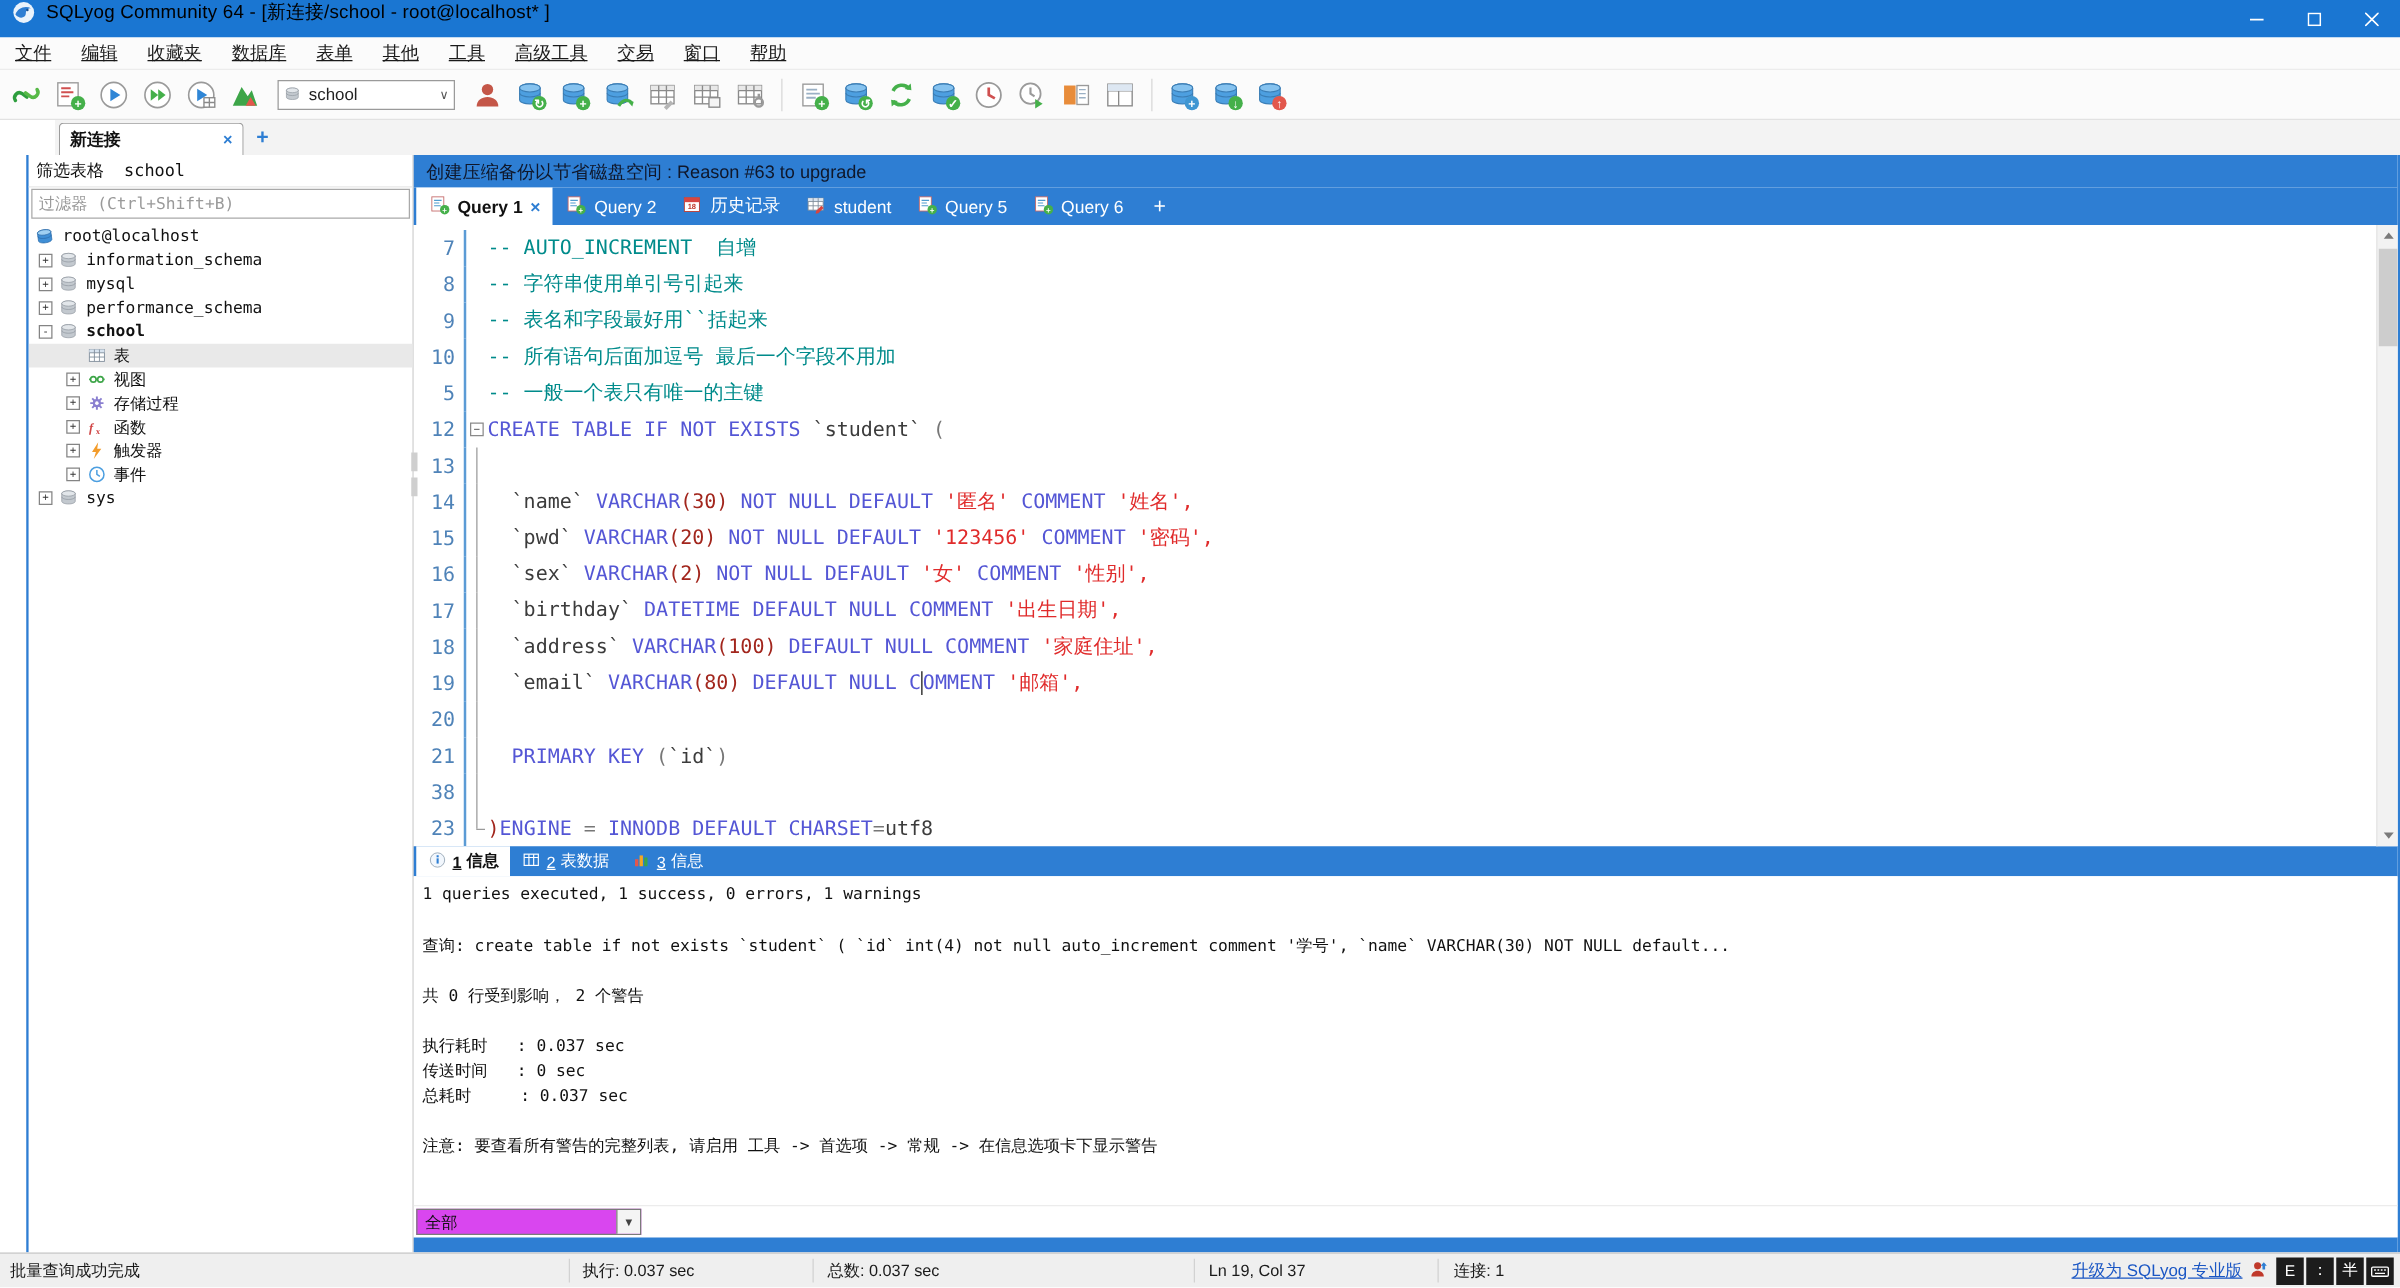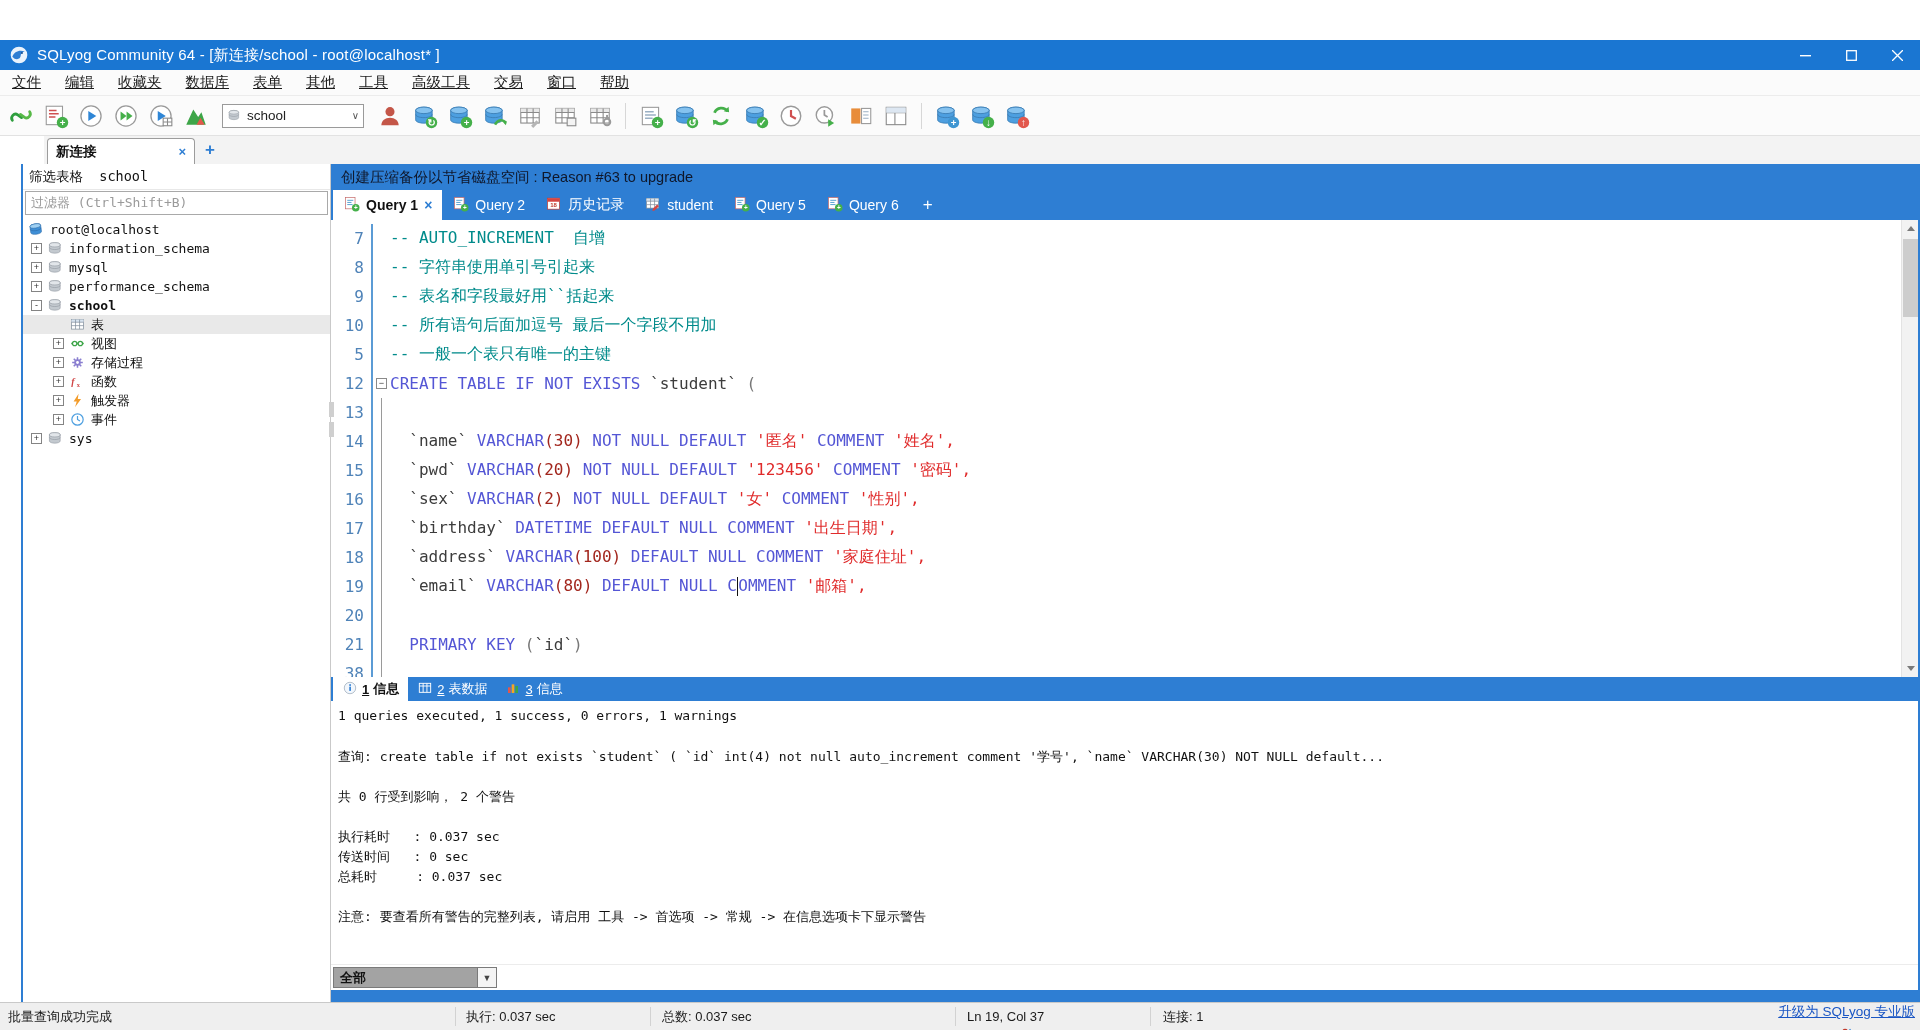--- a/index.html
+++ b/index.html
@@ -1,20 +1,20 @@
 <!DOCTYPE html>
 <html><head>
 <meta charset="utf-8">
 <style>
   * { margin:0; padding:0; box-sizing:border-box; }
   html,body { width:1920px; height:1030px; overflow:hidden; font-family:"Liberation Sans",sans-serif; background:#fff; }
   #app { width:1920px; height:1030px; display:flex; flex-direction:column; }
 
   
-  .titlebar { height:30px; background:#1a76d2; display:flex; align-items:center; color:#ffffff; flex:0 0 auto;margin-top:40px; }
+  .titlebar { height:30px; background:#1a76d2; display:flex; align-items:flex-start; color:#000000; flex:0 0 auto; }
   .app-logo { width:20px; height:20px; margin:0 8px 0 9px; }
   .title-text { font-size:15px; letter-spacing:.2px; }
   .win-controls { margin-left:auto; display:flex; height:100%; }
   .win-btn { width:46px; height:100%; display:flex; align-items:center; justify-content:center; }
 
   
   .menubar { height:26px; background:#fbfbfb; display:flex; align-items:center; font-size:14.5px; color:#1a1a1a; border-bottom:1px solid #ececec; flex:0 0 auto; }
   .menu-item { padding:0 12px; height:100%; display:flex; align-items:center; cursor:default;text-decoration:underline; }
   .menu-item.u::first-letter { text-decoration:underline; }
 
@@ -81,29 +81,29 @@
   .sb-tri-down { width:0; height:0; border-left:4px solid transparent; border-right:4px solid transparent; border-top:5px solid #7a7a7a; }
   .sb-thumb { position:absolute; left:1px; top:19px; width:15px; height:78px; background:#cdcdcd; }
 
   .msgtabs { height:24px; background:#2e7ed3; display:flex; align-items:stretch; padding-left:2px; flex:0 0 auto; }
   .msgtab { display:flex; align-items:center; gap:4px; padding:0 9px; font-size:13px; color:#fff; }
   .msgtab.active { background:#fff; color:#111; font-weight:bold; }
   .msgtab .num { text-decoration:underline; }
   .msgbody { height:263px; background:#fff; font-family:"DejaVu Sans Mono",monospace; font-size:13px; color:#111; padding:7px 0 0 7px; flex:0 0 auto; overflow:hidden; }
   .msgline { height:20px; white-space:pre; }
   .msgfooter { height:26px; background:#fff; display:flex; align-items:center; padding-left:2px; flex:0 0 auto; border-top:1px solid #ececec; }
-  .all-combo { width:164px; height:21px; border:1px solid #7a7a7a; background:#a3a3a3; font-size:13px; display:flex; align-items:center; padding-left:6px; color:#111;font-weight:bold; }
+  .all-combo { width:180px; height:21px; border:1px solid #7a7a7a; background:#d946ef; font-size:13px; display:flex; align-items:center; padding-left:6px; color:#111; }
   .all-combo .caret-box { margin-left:auto; width:19px; height:100%; border-left:1px solid #7a7a7a; display:flex; align-items:center; justify-content:center; font-size:9px; color:#444; background:#f4f4f4; }
   .bluestrip { height:12px; background:#2e7ed3; flex:0 0 auto; }
 
   
   .statusbar { height:28px; background:#efefef; border-top:1px solid #c9c9c9; position:relative; font-size:13px; color:#1a1a1a; flex:0 0 auto; }
   .sb-item { position:absolute; top:0; height:100%; display:flex; align-items:center; }
   .sb-sep { position:absolute; top:4px; bottom:4px; width:1px; background:#d2d2d2; }
-  .sb-right { position:absolute; right:5px; top:0; height:100%; display:flex; align-items:center; gap:5px;flex-direction:column; }
+  .sb-right { position:absolute; right:5px; top:0; height:100%; display:flex; align-items:center; gap:5px; }
   .upgrade-link { color:#1a56c4; text-decoration:underline; font-size:13.5px; }
   .ime-tile { min-width:22px; height:22px; background:#1c1c1c; color:#fff; display:flex; align-items:center; justify-content:center; font-size:12.5px; padding:0 3px; }
 </style>
 </head>
 <body>
 
 <div id="app">
 
   <div class="titlebar">
     <span class="app-logo">

